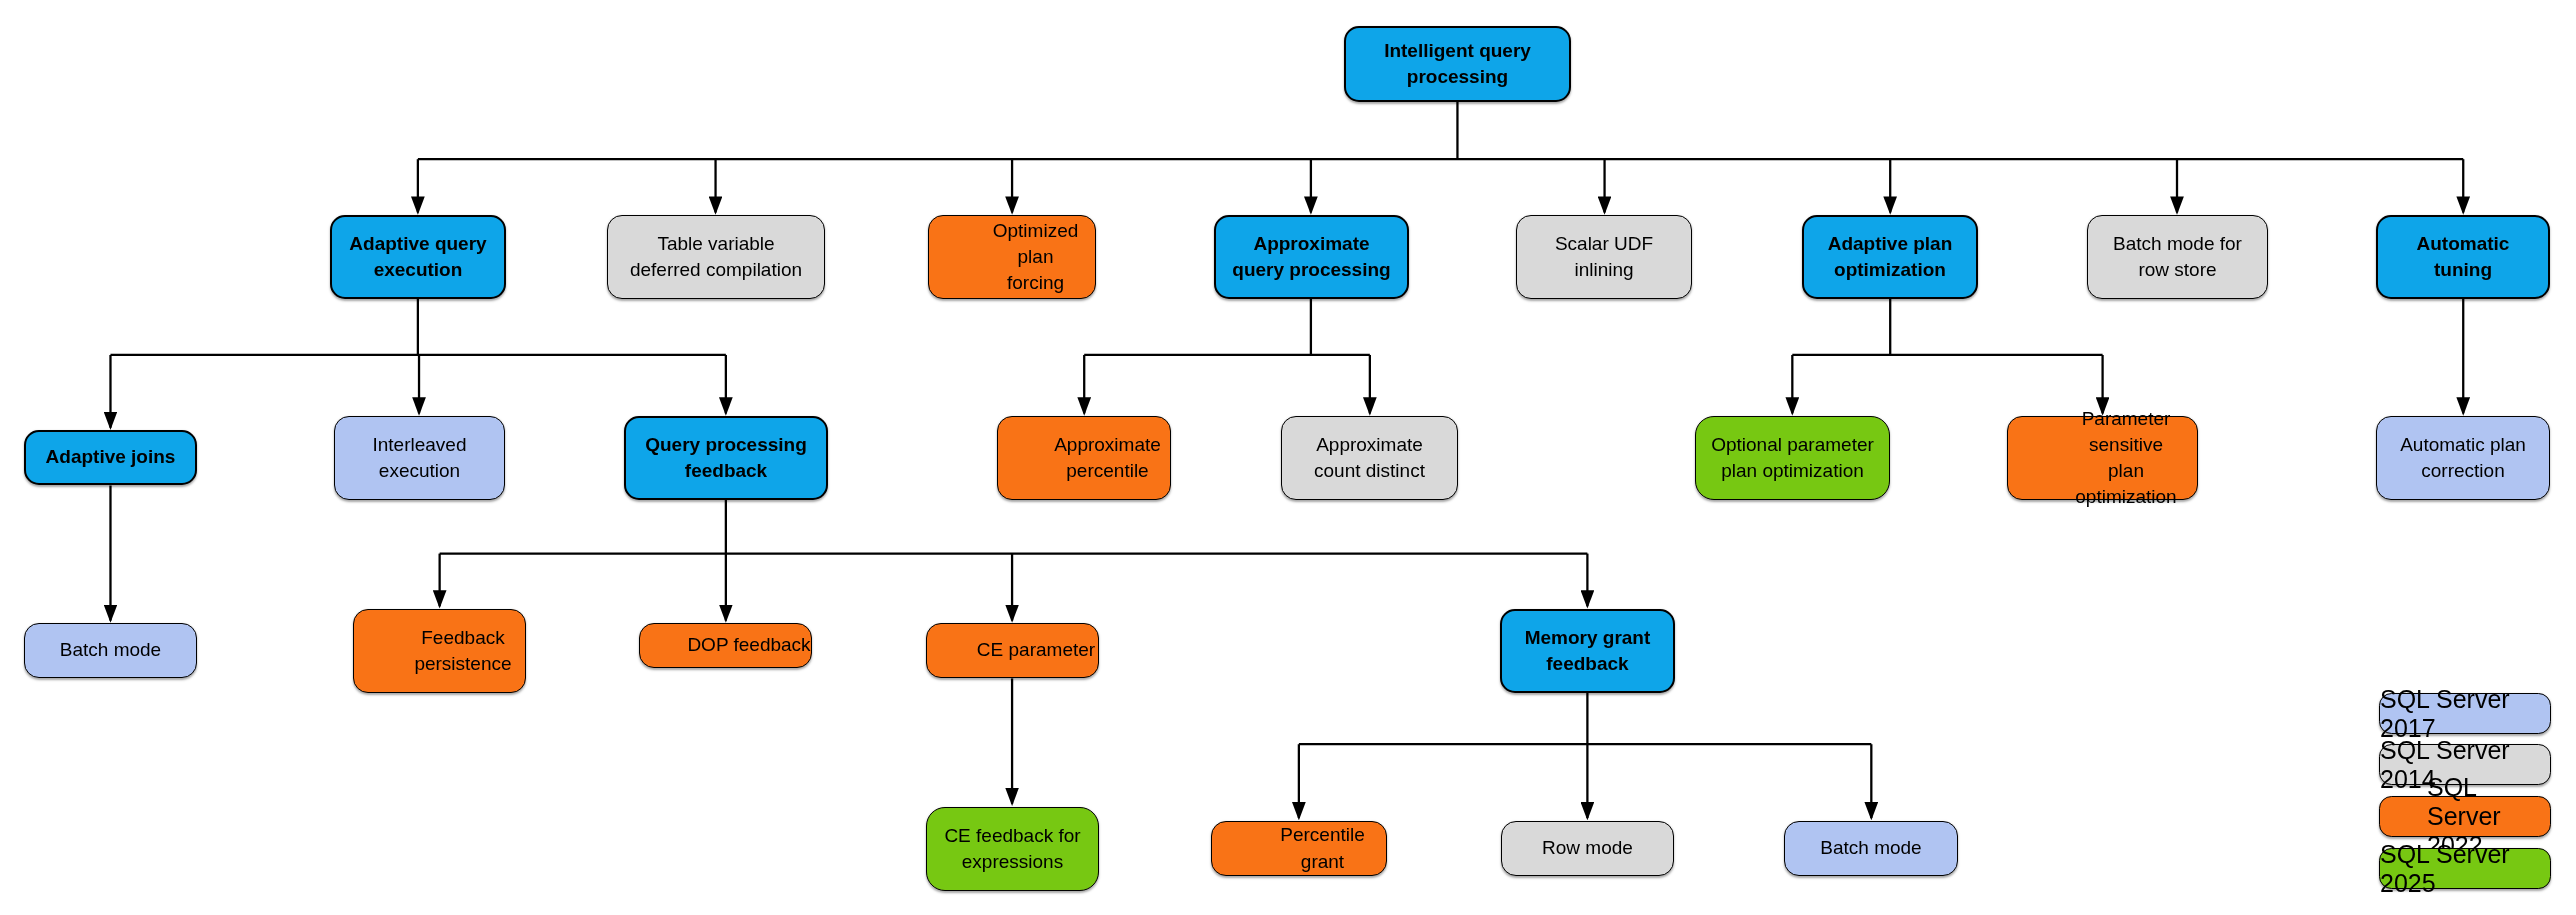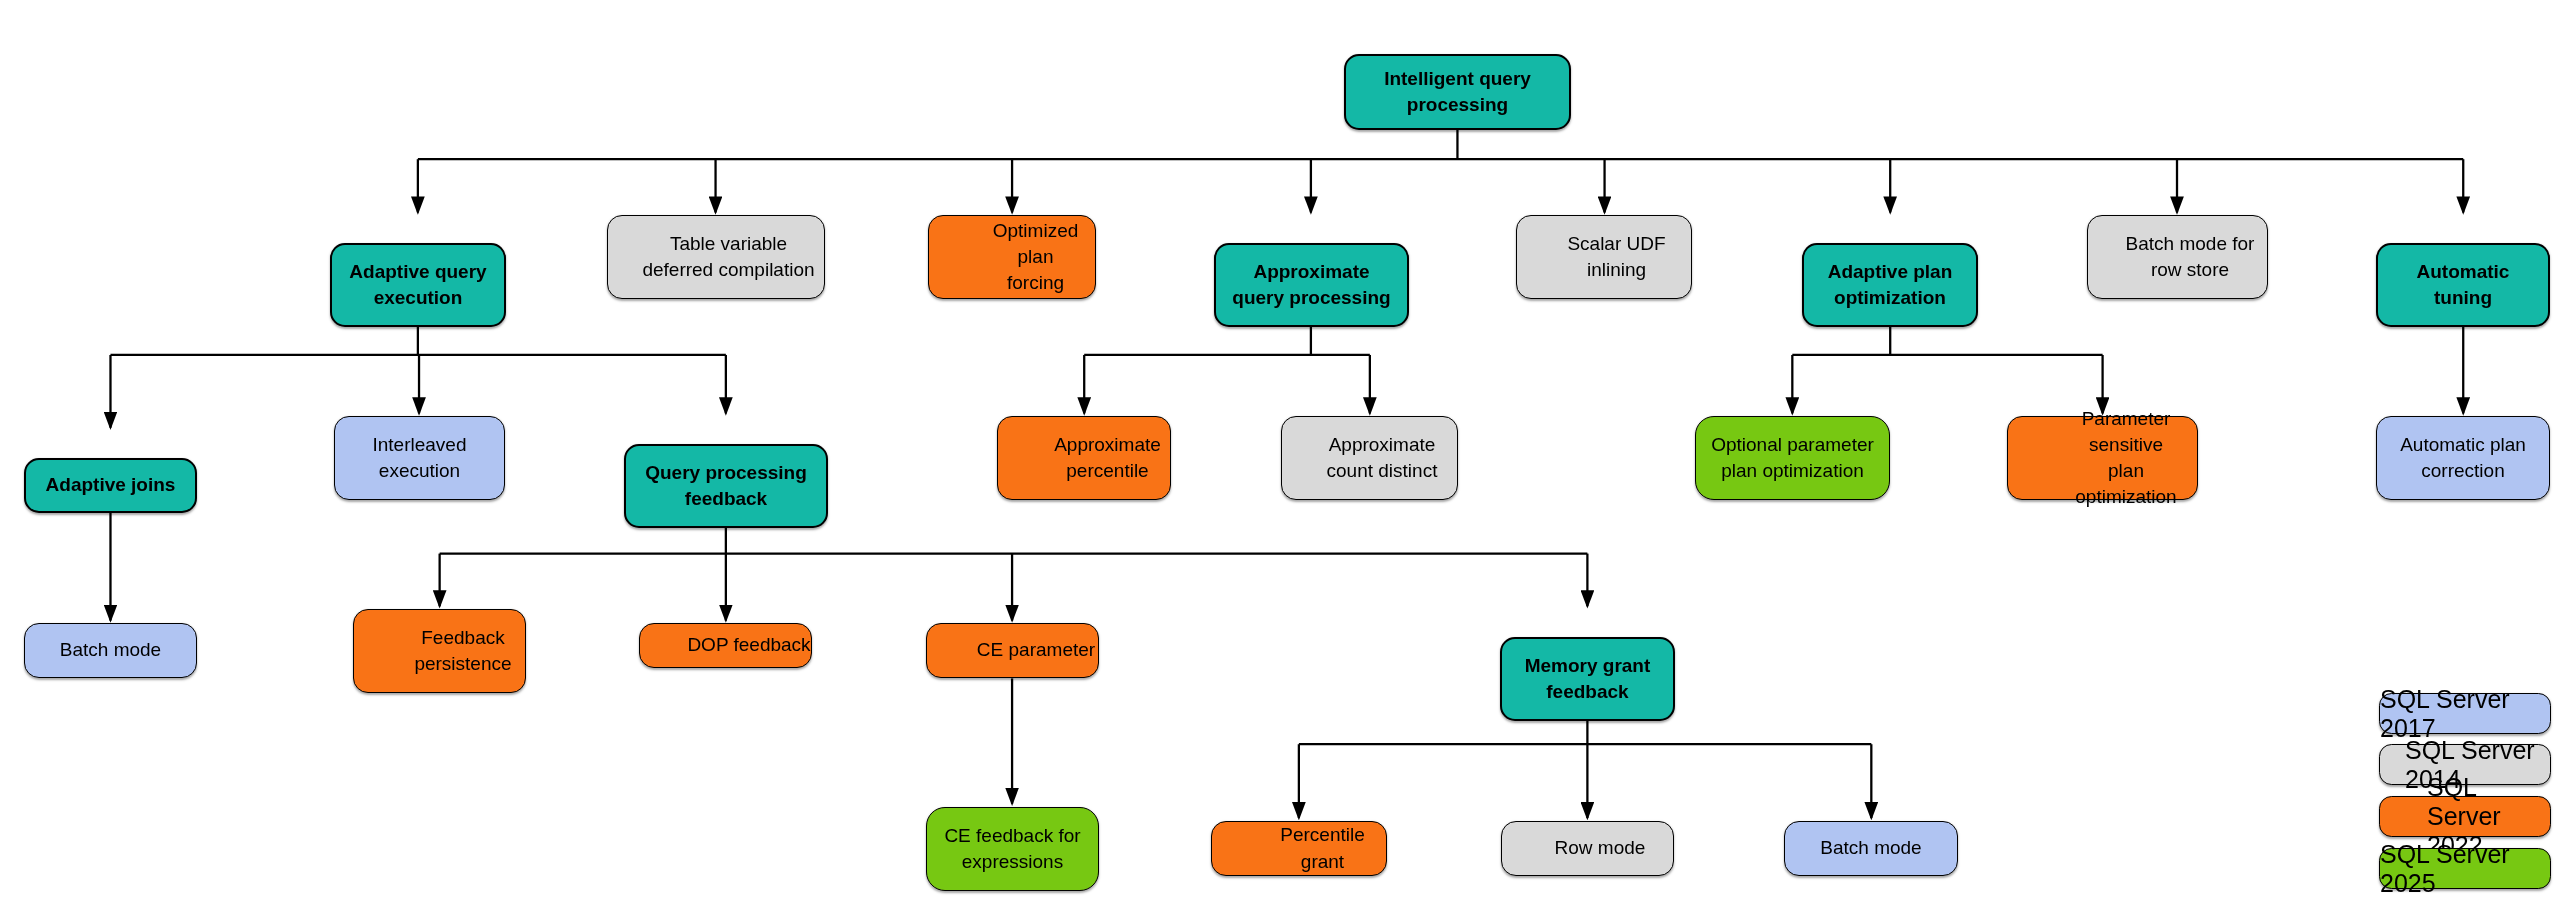--- a/index.html
+++ b/index.html
@@ -16,23 +16,23 @@
     position:absolute;
     display:flex;align-items:center;justify-content:center;
     text-align:center;
     white-space:pre-line;
     font-size:19px;line-height:1.38;
     border:1.7px solid #000;border-radius:15px;
     box-sizing:border-box;
     background:#fff;
     box-shadow:0 1.7px 2.3px rgba(0,0,0,0.35);
   }
-  .cat{font-weight:700;background:#14b8a6;border-width:2.3px;margin-top:28px;}
+  .cat{font-weight:700;background:#0ea5e9;border-width:2.3px;}
   .v2017{background:#b0c4f2;}
-  .v2019{background:#d9d9d9;padding-left:25px;}
+  .v2019{background:#d9d9d9;}
   .v2022{background:#f97316;padding-left:47px;}
   .v2025{background:#77c812;border-radius:19px;}
   .pill{
     position:absolute;width:172px;height:41px;
     display:flex;align-items:center;justify-content:center;
     font-size:25px;
     border:1.7px solid #000;border-radius:12.6px;
     box-sizing:border-box;
     box-shadow:0 1.7px 2.3px rgba(0,0,0,0.35);
   }

